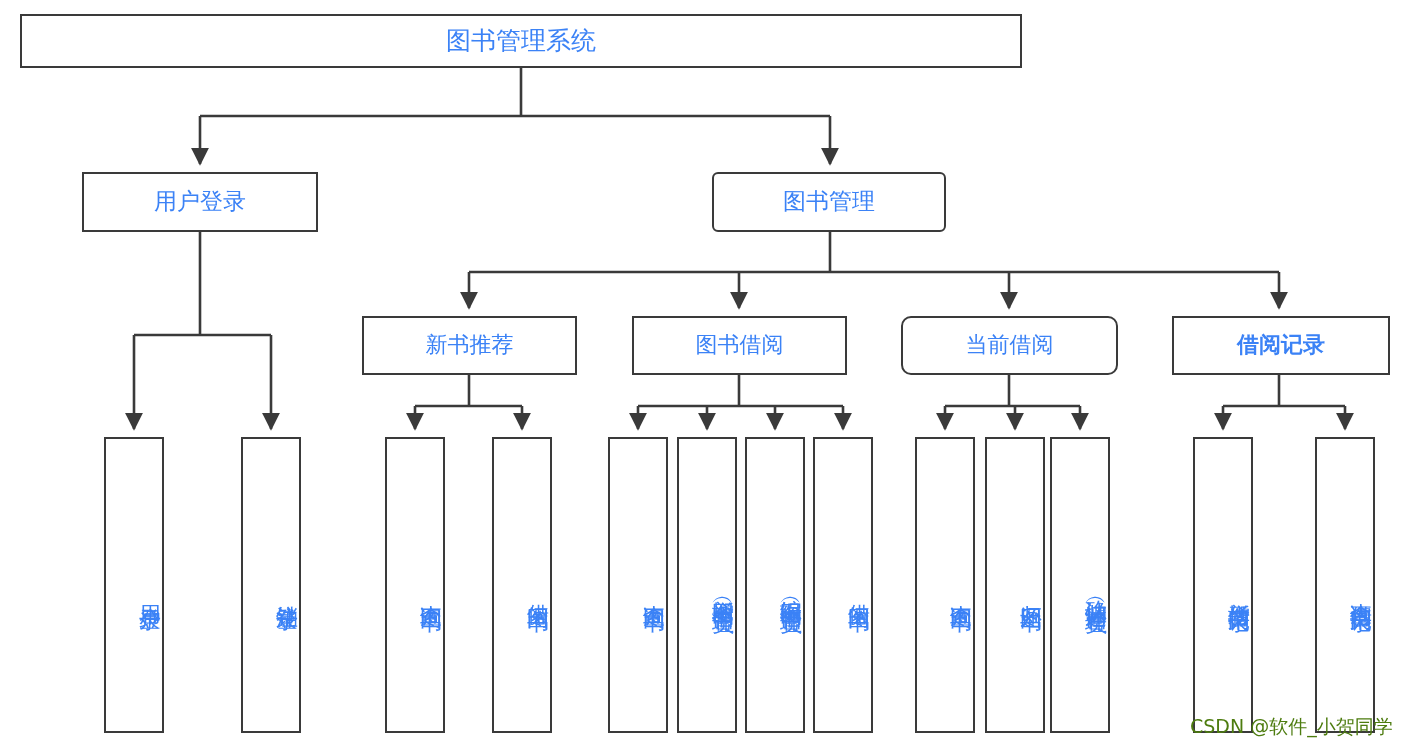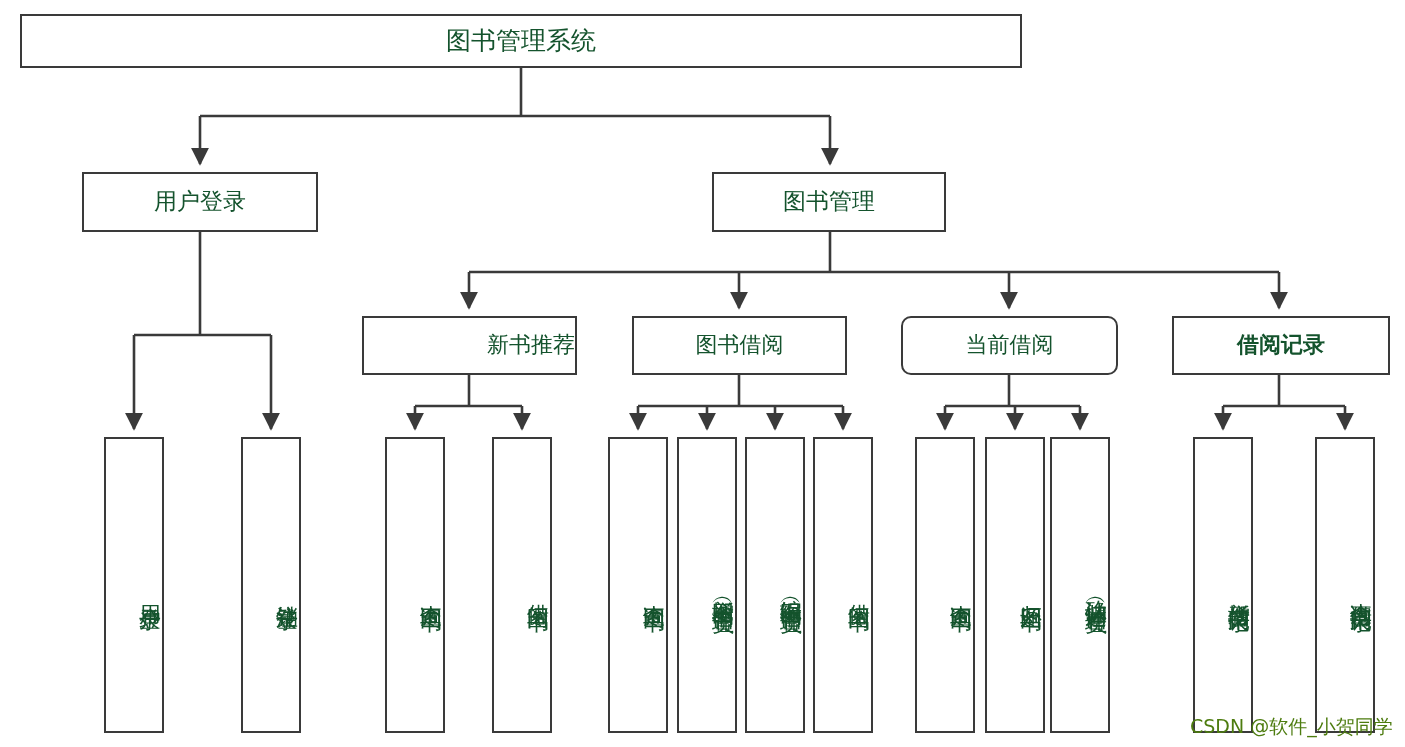--- a/index.html
+++ b/index.html
@@ -22,21 +22,21 @@
     left: 0;
     top: 0;
     width: 1405px;
     height: 747px;
   }
   .node {
     position: absolute;
     box-sizing: border-box;
     border: 2.5px solid #3a3a3a;
     background: #ffffff;
-    color: #14532d;
+    color: #3b82f6;
     display: flex;
     align-items: center;
     justify-content: center;
     text-align: center;
     line-height: 1.12;
     z-index: 2;
   }
   .node-root {
     font-size: 25px;
   }
@@ -120,25 +120,25 @@
     </g>
   </svg>
 
   <div class="node node-root" style="left:20px; top:14px; width:1002px; height:54px;">
     <span>图书管理系统</span>
   </div>
 
   <div class="node node-l1" style="left:82px; top:172px; width:236px; height:60px;">
     <span>用户登录</span>
   </div>
-  <div class="node node-l1" style="left:712px; top:172px; width:234px; height:60px;">
+  <div class="node node-l1" style="left:712px; top:172px; width:234px; height:60px;border-radius:6px;">
     <span>图书管理</span>
   </div>
 
-  <div class="node node-l2" style="left:362px; top:316px; width:215px; height:59px;justify-content:flex-end;">
+  <div class="node node-l2" style="left:362px; top:316px; width:215px; height:59px;">
     <span>新书推荐</span>
   </div>
   <div class="node node-l2" style="left:632px; top:316px; width:215px; height:59px;">
     <span>图书借阅</span>
   </div>
   <div class="node node-l2" style="left:901px; top:316px; width:217px; height:59px;border-radius:10px;">
     <span>当前借阅</span>
   </div>
   <div class="node node-l2" style="left:1172px; top:316px; width:218px; height:59px;font-weight:bold;">
     <span>借阅记录</span>

